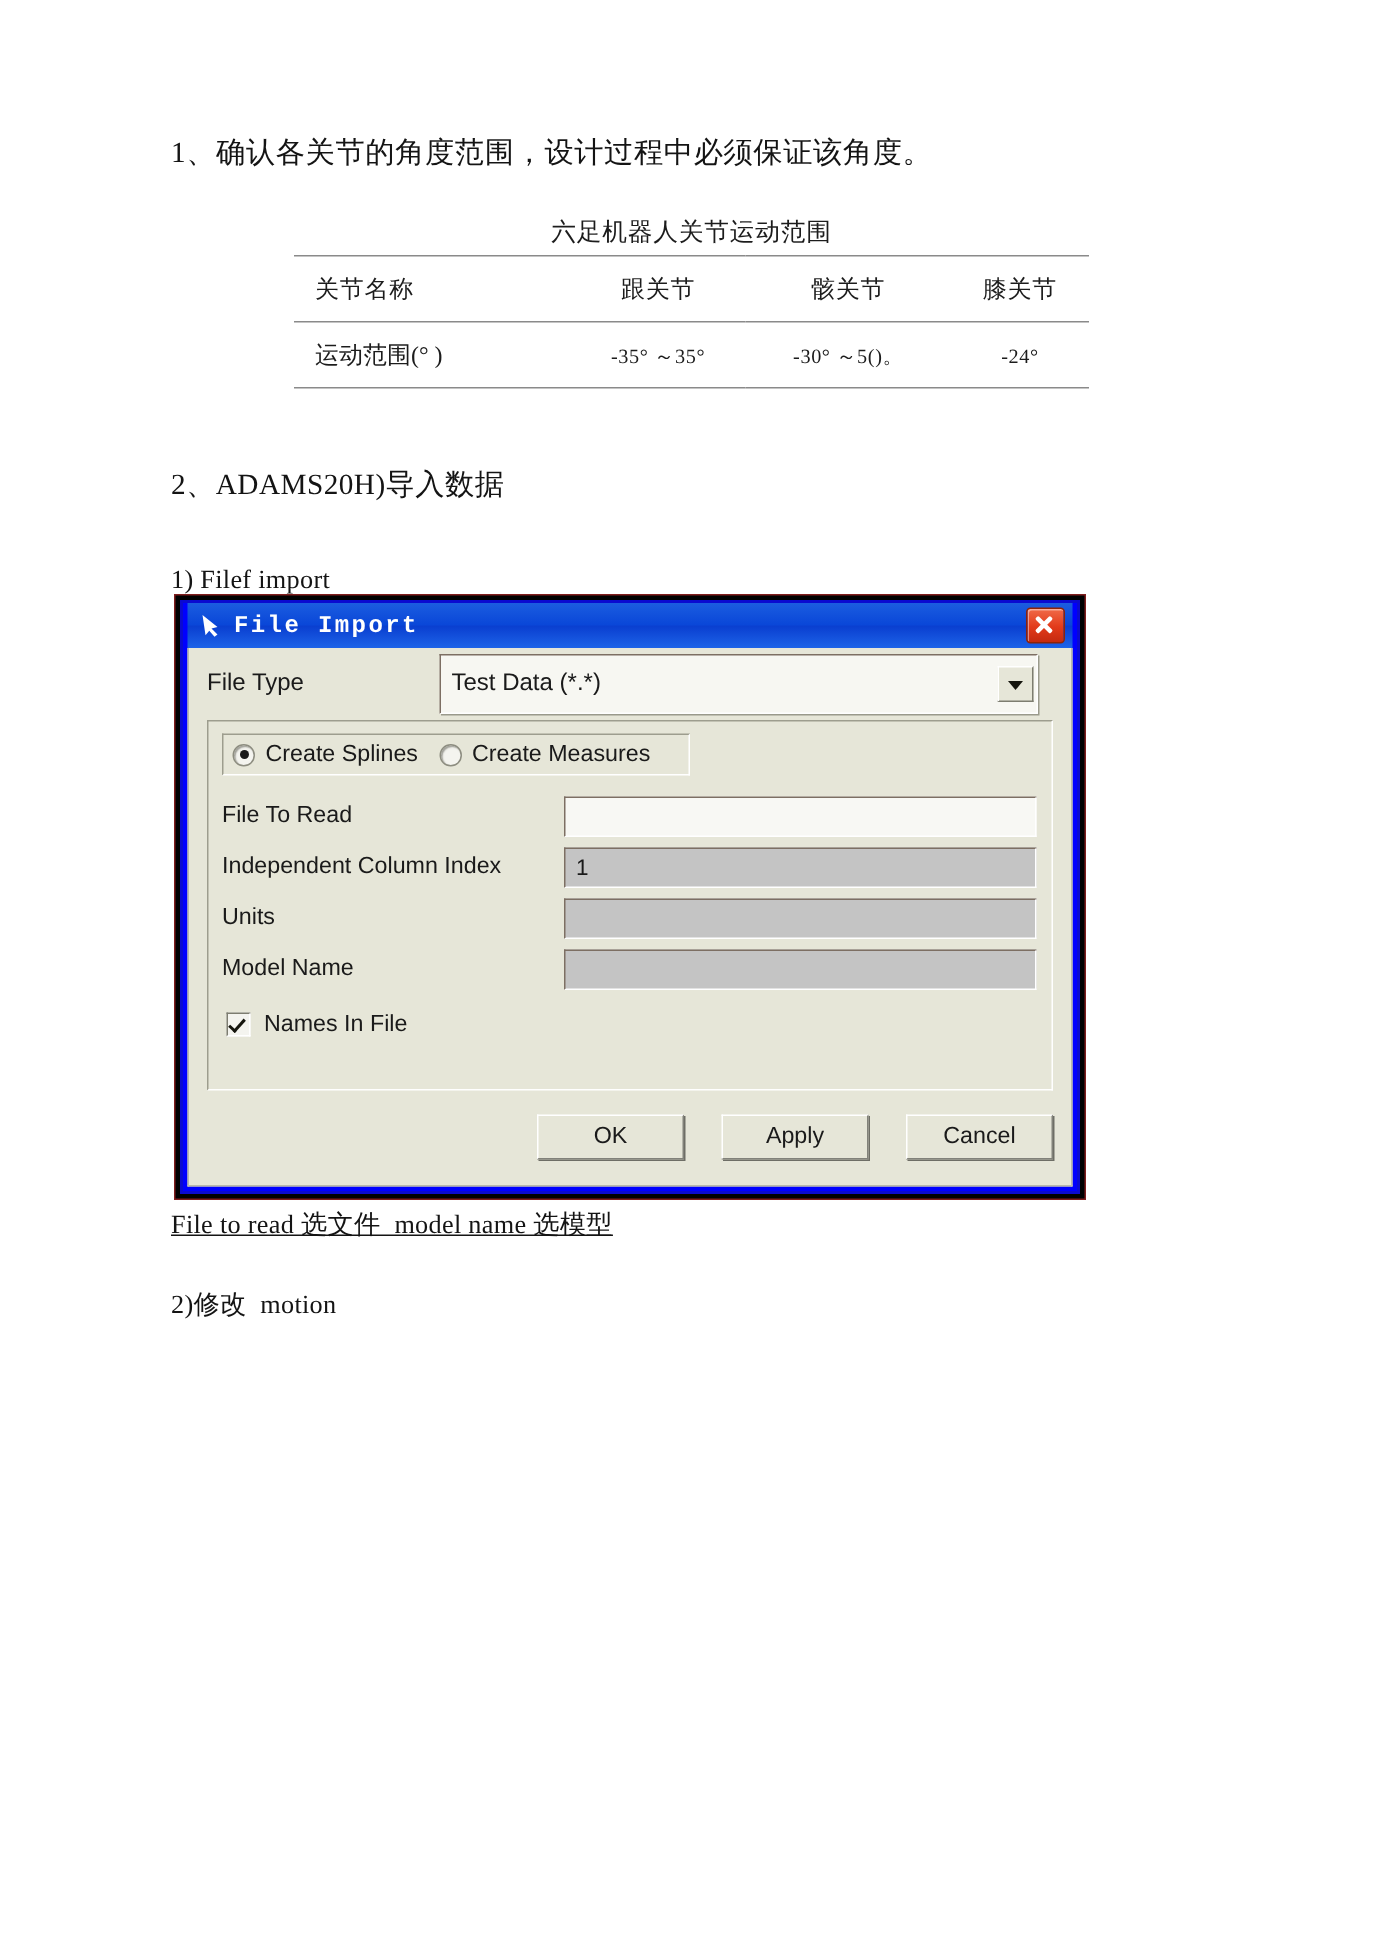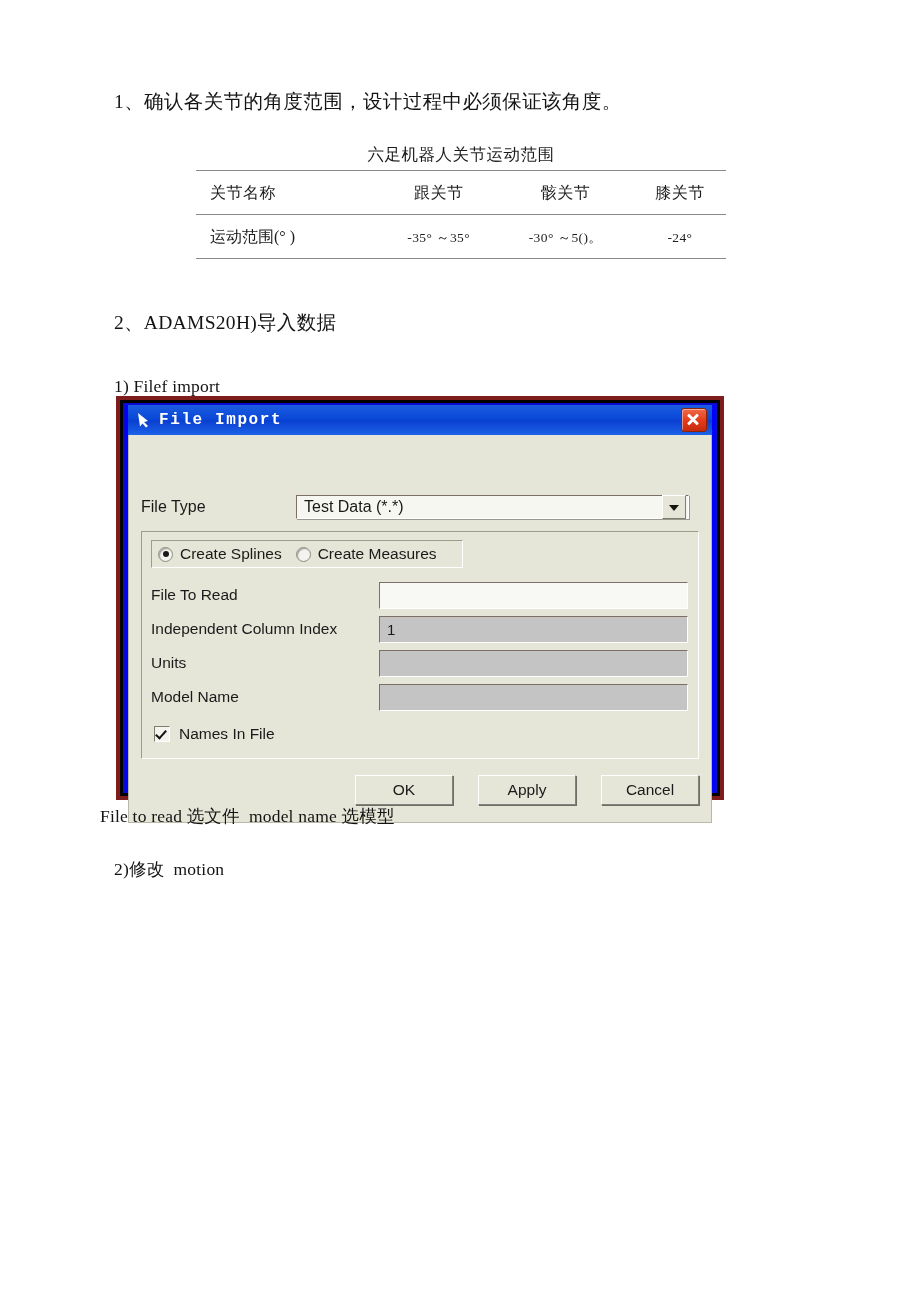--- a/index.html
+++ b/index.html
@@ -41,24 +41,25 @@
     font-size: 19.5px;
     letter-spacing: 0.3px;
   }
   .line-filef {
     left: 114px;
     top: 376px;
     font-size: 17.5px;
     letter-spacing: 0.2px;
   }
   .line-below-dialog {
-    left: 100px;
+    left: 114px;
     top: 804px;
     font-size: 17.5px;
     letter-spacing: 0.2px;
+    text-decoration: underline;
   }
   .line-motion {
     left: 114px;
     top: 857px;
     font-size: 17.5px;
     letter-spacing: 0.2px;
   }
 
   
   .range-table {
@@ -105,21 +106,21 @@
   .th-hdr { letter-spacing: 0.5px; }
 
   
   .dialog {
     position: absolute;
     left: 116px;
     top: 396px;
     width: 608px;
     height: 404px;
     background: #000000;
-    border: 4px solid #7f1d1d;
+    border: 1px solid #7f1d1d;
     box-sizing: border-box;
     padding: 3px;
     font-family: "Liberation Sans", "DejaVu Sans", sans-serif;
   }
   .dialog-inner {
     width: 100%;
     height: 100%;
     background: #0000ff;
     box-sizing: border-box;
     border: 2px solid #0a0ad0;
@@ -187,31 +188,30 @@
     border-top: none;
   }
 
   
   .filetype-row {
     display: flex;
     align-items: center;
     height: 30px;
     flex: 0 0 30px;
     margin-bottom: 9px;
-    margin-top: 48px;
   }
   .filetype-label {
     width: 155px;
     flex: 0 0 155px;
     font-size: 16px;
     color: #1a1a1a;
   }
   .combo {
     flex: 1 1 auto;
-    height: 24px;
+    height: 40px;
     background: #f7f7f2;
     border-top: 1px solid #7d6f63;
     border-left: 1px solid #7d6f63;
     border-right: 1px solid #ffffff;
     border-bottom: 1px solid #ffffff;
     box-shadow: 1px 1px 0 #9a9a8c;
     display: flex;
     align-items: center;
     box-sizing: border-box;
     padding: 0 0 0 7px;

